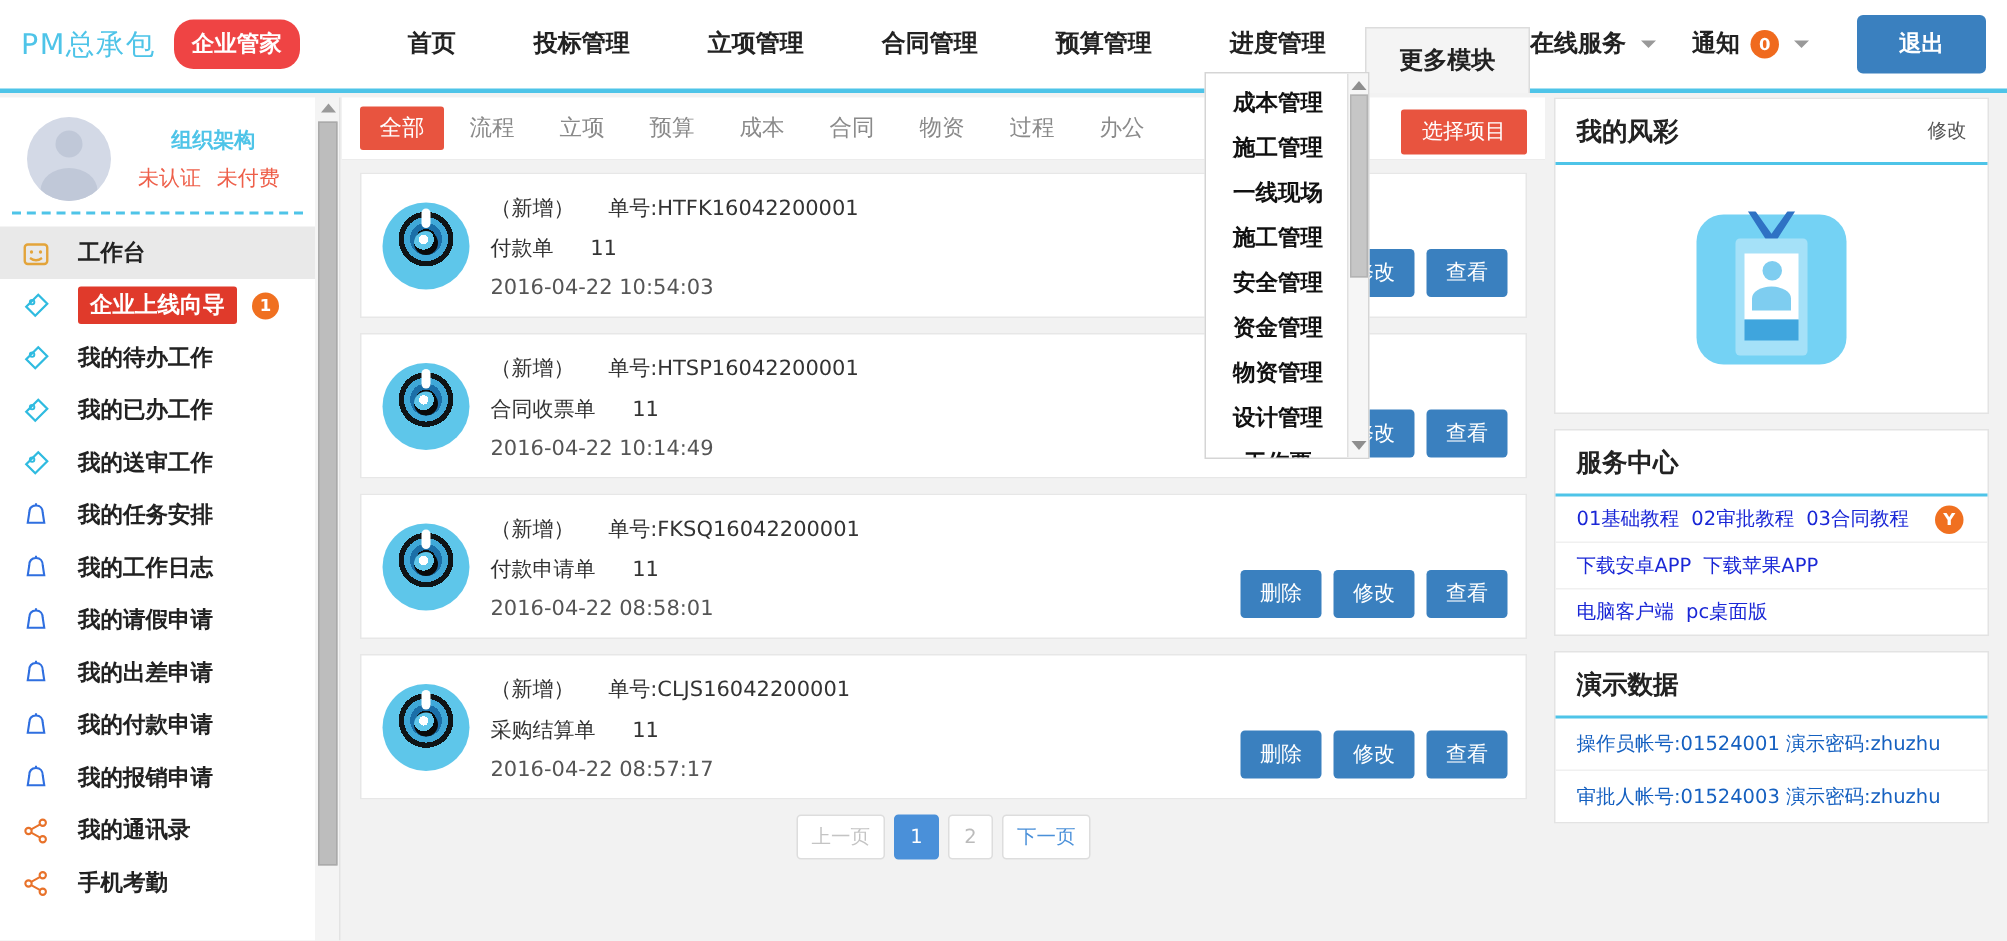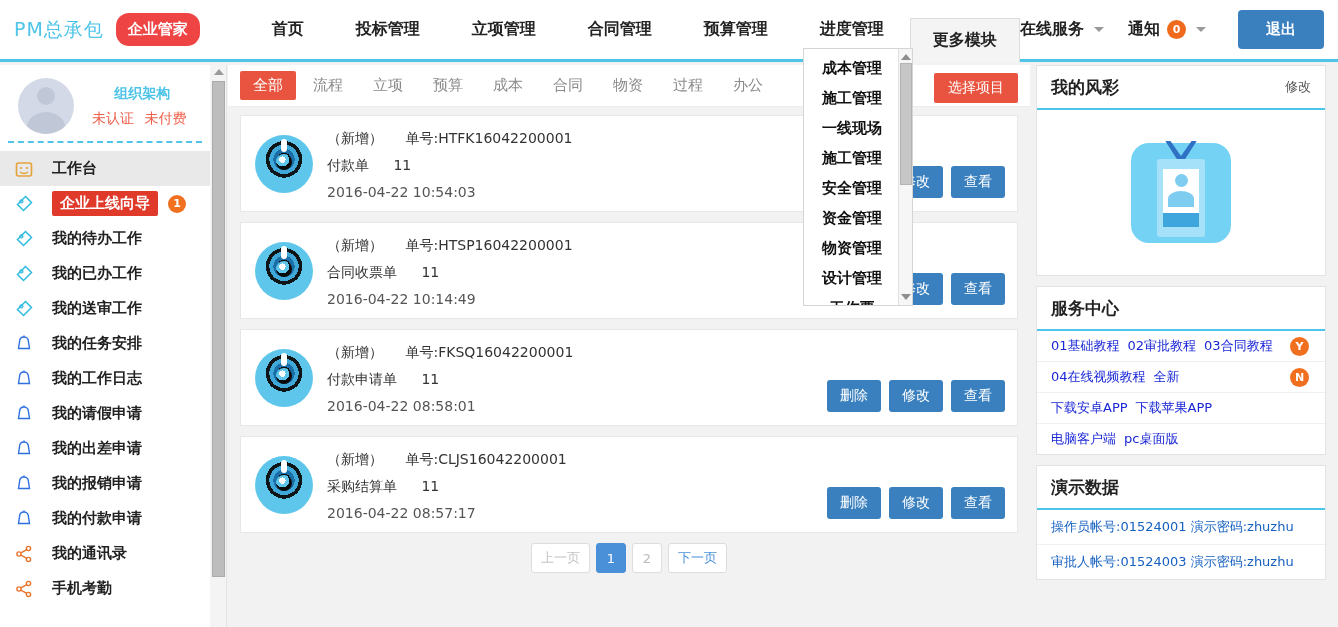--- a/index.html
+++ b/index.html
@@ -558,31 +558,31 @@
         <span class="menu-label">我的出差申请</span>
       </div>
 
       <div class="menu-item">
         <span class="menu-icon">
           <svg width="20" height="20" viewBox="0 0 20 20">
               <path d="M10 3 C13 3 14.5 5 14.5 8 L15.5 14.5 L4.5 14.5 L5.5 8 C5.5 5 7 3 10 3 Z" fill="none" stroke="#2f6fe0" stroke-width="1.4"></path>
               <path d="M10 1.5 L10 3" stroke="#2f6fe0" stroke-width="1.4"></path>
             </svg>
         </span>
-        <span class="menu-label">我的报销申请</span>
+        <span class="menu-label">我的付款申请</span>
       </div>
 
       <div class="menu-item">
         <span class="menu-icon">
           <svg width="20" height="20" viewBox="0 0 20 20">
               <path d="M10 3 C13 3 14.5 5 14.5 8 L15.5 14.5 L4.5 14.5 L5.5 8 C5.5 5 7 3 10 3 Z" fill="none" stroke="#2f6fe0" stroke-width="1.4"></path>
               <path d="M10 1.5 L10 3" stroke="#2f6fe0" stroke-width="1.4"></path>
             </svg>
         </span>
-        <span class="menu-label">我的付款申请</span>
+        <span class="menu-label">我的报销申请</span>
       </div>
 
       <div class="menu-item">
         <span class="menu-icon">
           <svg width="20" height="20" viewBox="0 0 20 20">
               <circle cx="14.5" cy="4.5" r="2.1" fill="none" stroke="#e8722a" stroke-width="1.4"></circle>
               <circle cx="5" cy="10" r="2.1" fill="none" stroke="#e8722a" stroke-width="1.4"></circle>
               <circle cx="14.5" cy="15.5" r="2.1" fill="none" stroke="#e8722a" stroke-width="1.4"></circle>
               <path d="M6.8 8.9 L12.8 5.6 M6.8 11.1 L12.8 14.4" stroke="#e8722a" stroke-width="1.3"></path>
             </svg>
@@ -738,25 +738,20 @@
       <div class="panel-head">
         <span class="panel-title">服务中心</span>
       </div>
       <div class="link-row">
         <span class="lnk">01基础教程</span>
         <span class="lnk">02审批教程</span>
         <span class="lnk">03合同教程</span>
         <span class="row-badge">Y</span>
       </div>
       <div class="link-row">
-        <span class="lnk">04在线视频教程</span>
-        <span class="lnk">全新</span>
-        <span class="row-badge">N</span>
-      </div>
-      <div class="link-row">
         <span class="lnk">下载安卓APP</span>
         <span class="lnk">下载苹果APP</span>
       </div>
       <div class="link-row">
         <span class="lnk">电脑客户端</span>
         <span class="lnk">pc桌面版</span>
       </div>
     </div>
 
     <div class="panel">

